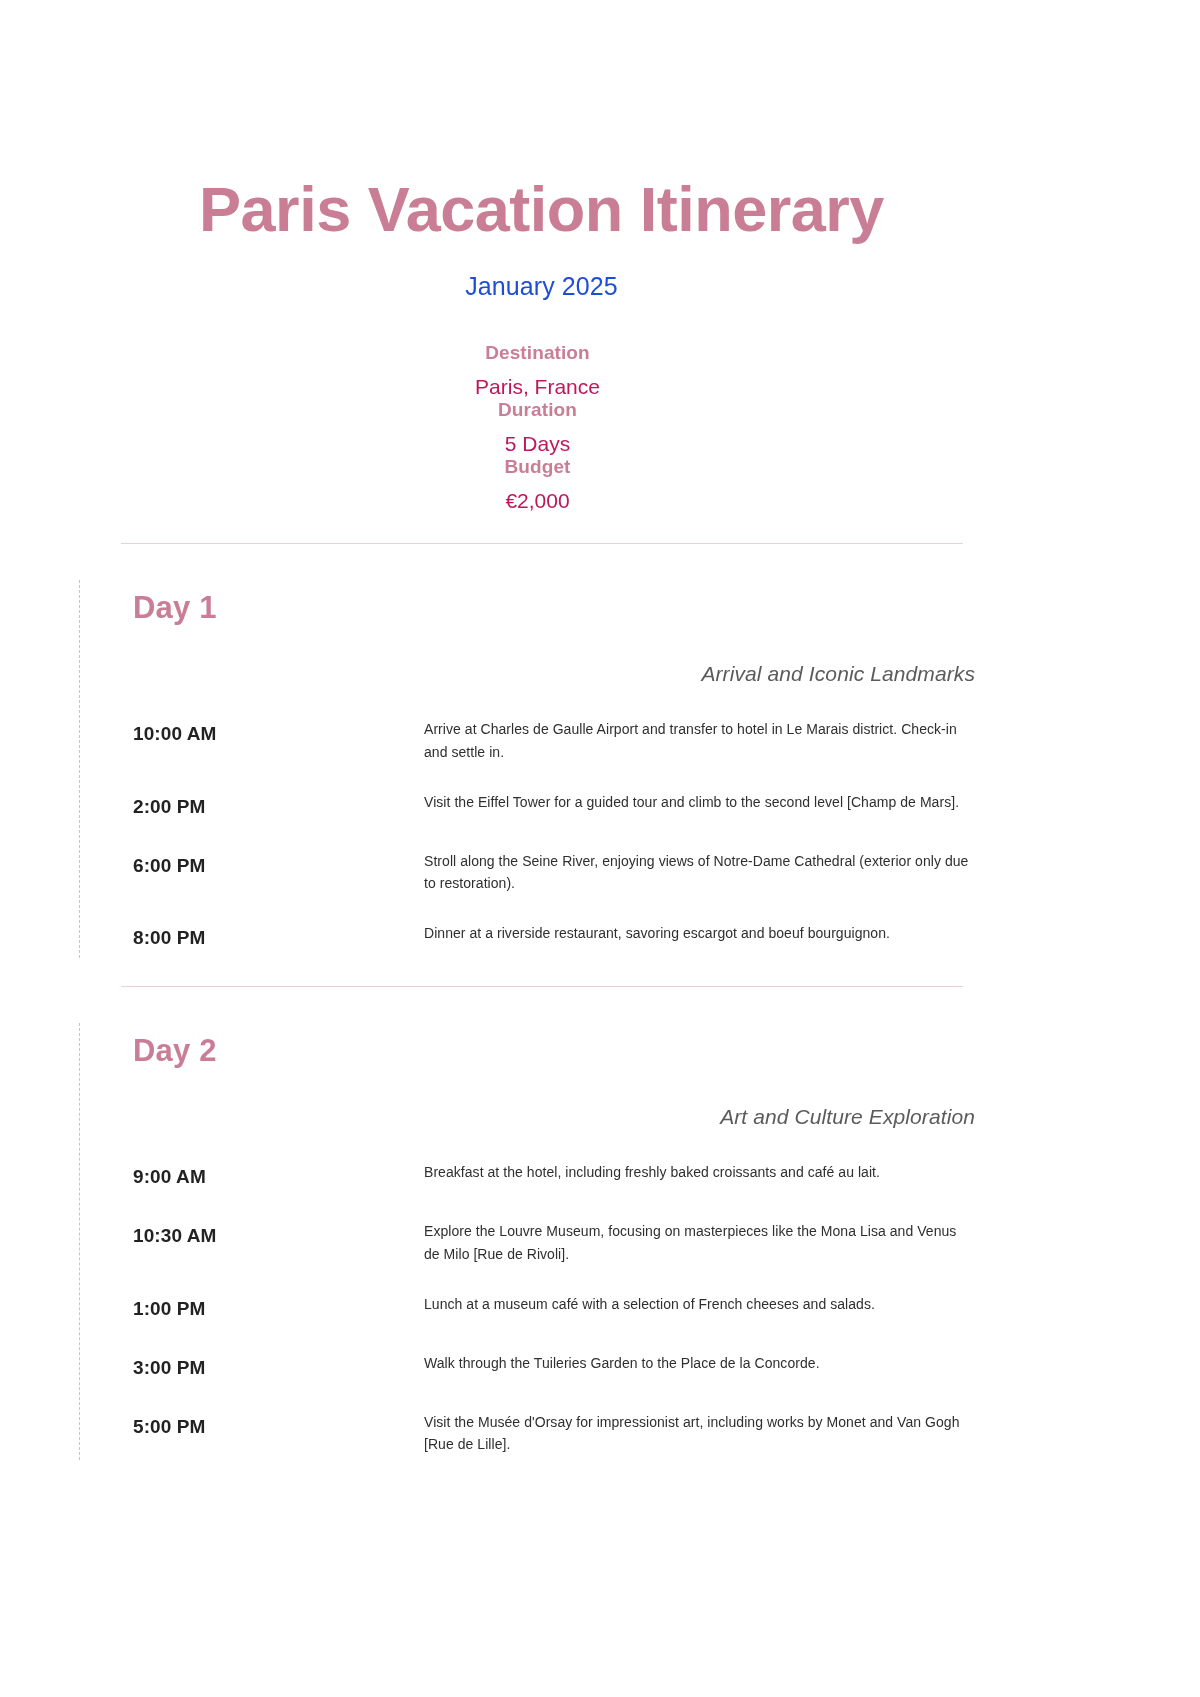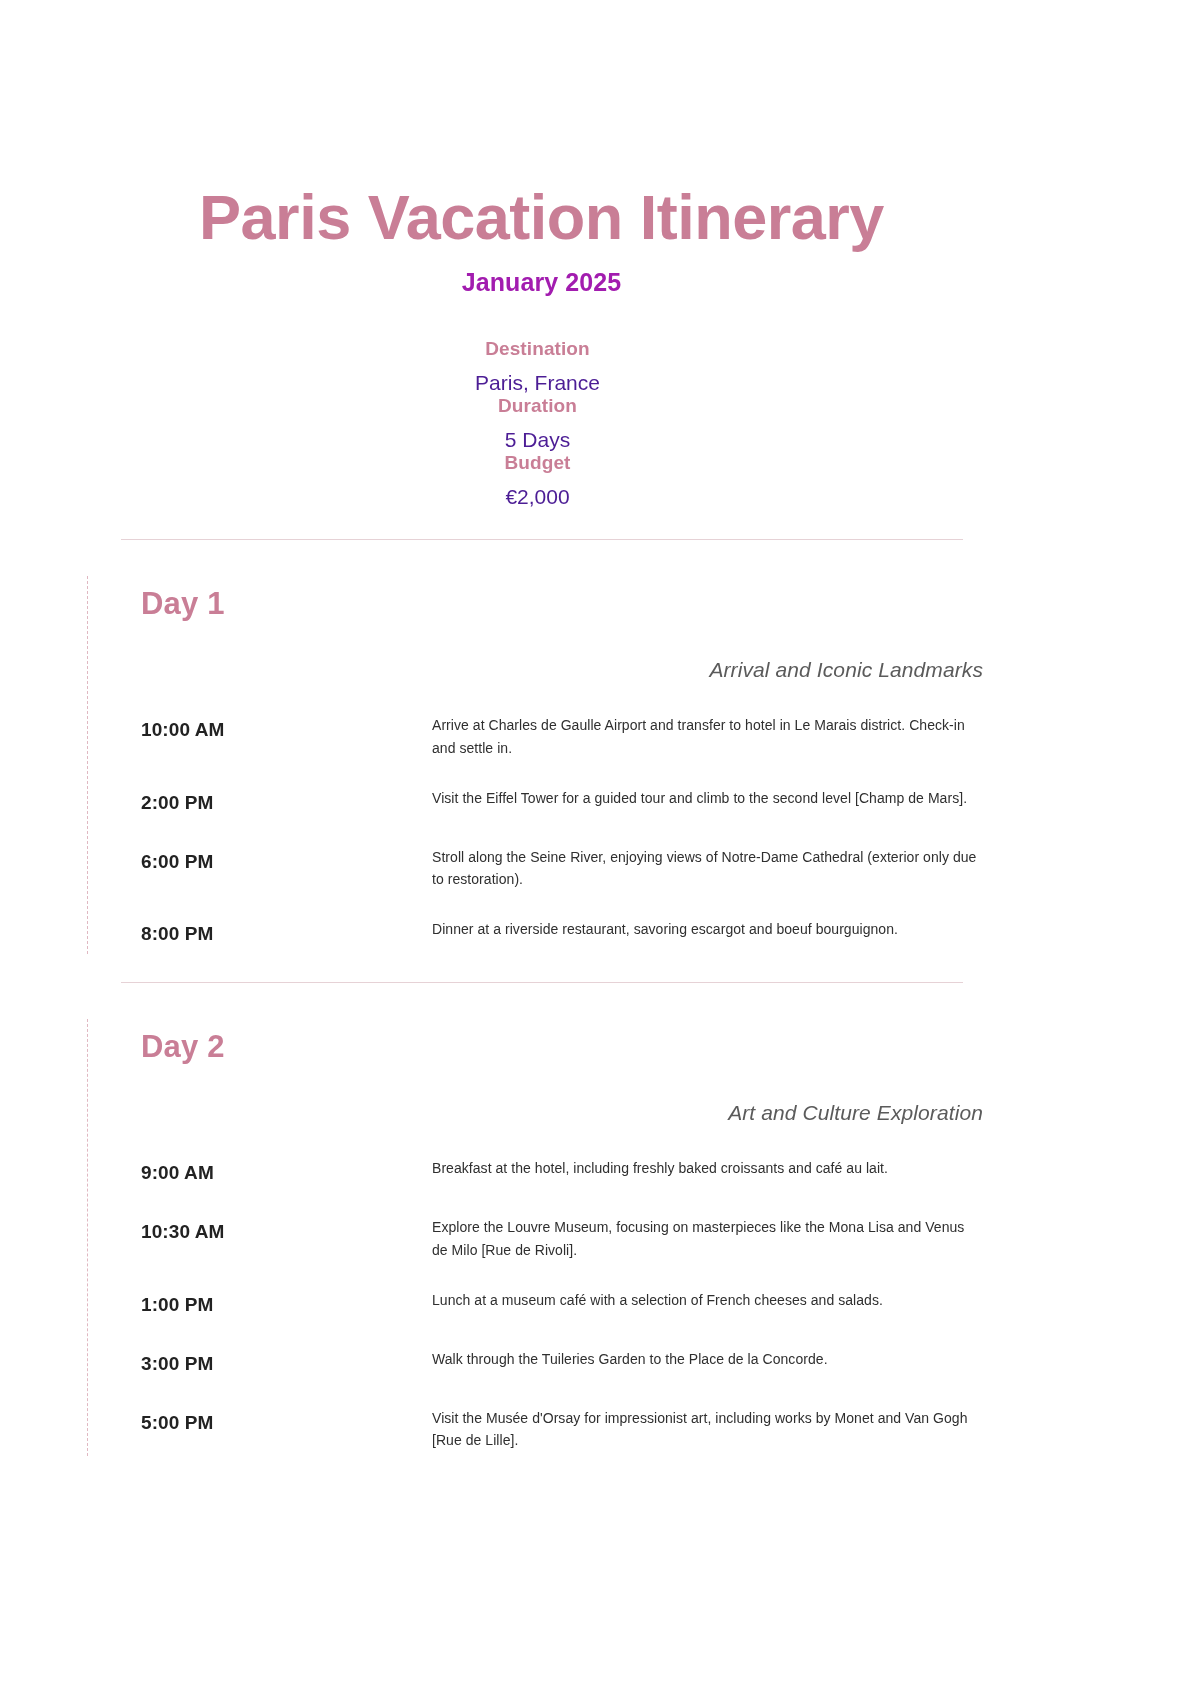--- a/index.html
+++ b/index.html
@@ -14,42 +14,42 @@
     font-family: "Liberation Sans", "DejaVu Sans", sans-serif;
     color: #2f2f2f;
     overflow: hidden;
     position: relative;
   }
 
   .page {
     position: relative;
     width: 1083px;
     height: 1697px;
-    padding: 8px;
+    padding: 0;
   }
 
   
   .header {
     padding-top: 176px;
     text-align: center;
   }
 
   .doc-title {
     font-size: 63px;
     font-weight: 700;
     color: #c97e96;
     letter-spacing: -0.5px;
     line-height: 1.05;
   }
 
   .doc-subtitle {
-    margin-top: 18px;
+    margin-top: 30px;
     font-size: 25px;
-    font-weight: 700;
-    color: #a21caf;
+    font-weight: 400;
+    color: #1d4ed8;
     letter-spacing: 0.1px;
   }
 
   
   .meta-row {
     margin: 41px auto 0;
     width: 845px;
     display: flex;
     justify-content: space-between;
     padding: 0 60px 0 52px;
@@ -65,21 +65,21 @@
     font-size: 19px;
     font-weight: 700;
     color: #c97e96;
     letter-spacing: 0.1px;
   }
 
   .meta-value {
     margin-top: 11px;
     font-size: 21px;
     font-weight: 400;
-    color: #4c1d95;
+    color: #be185d;
   }
 
   
   .divider {
     width: 842px;
     margin: 30px auto 0;
     height: 1px;
     background: #e6d2d6;
   }
 

